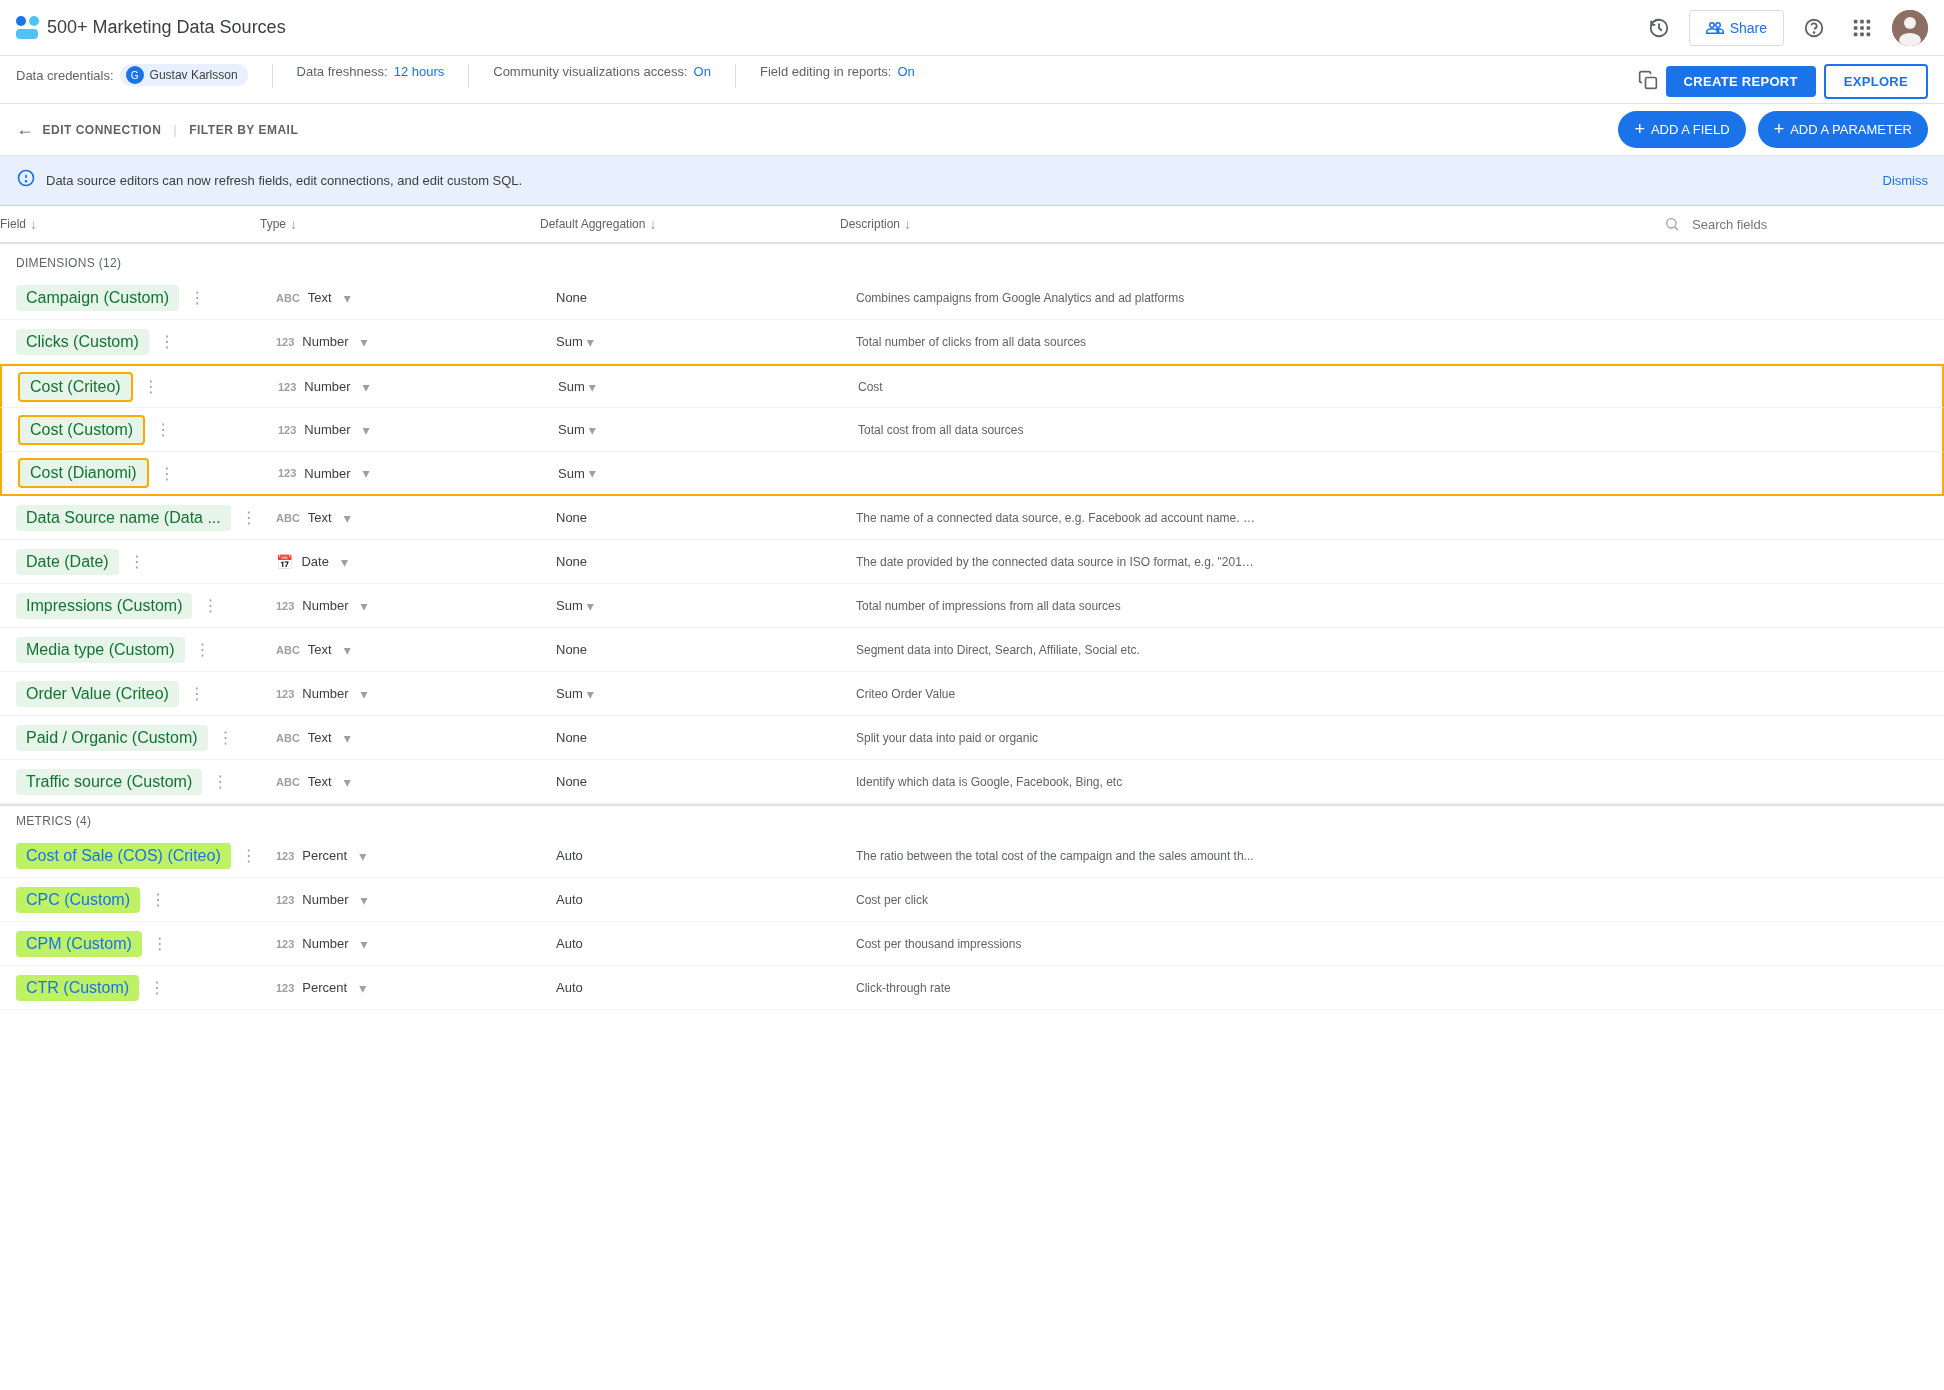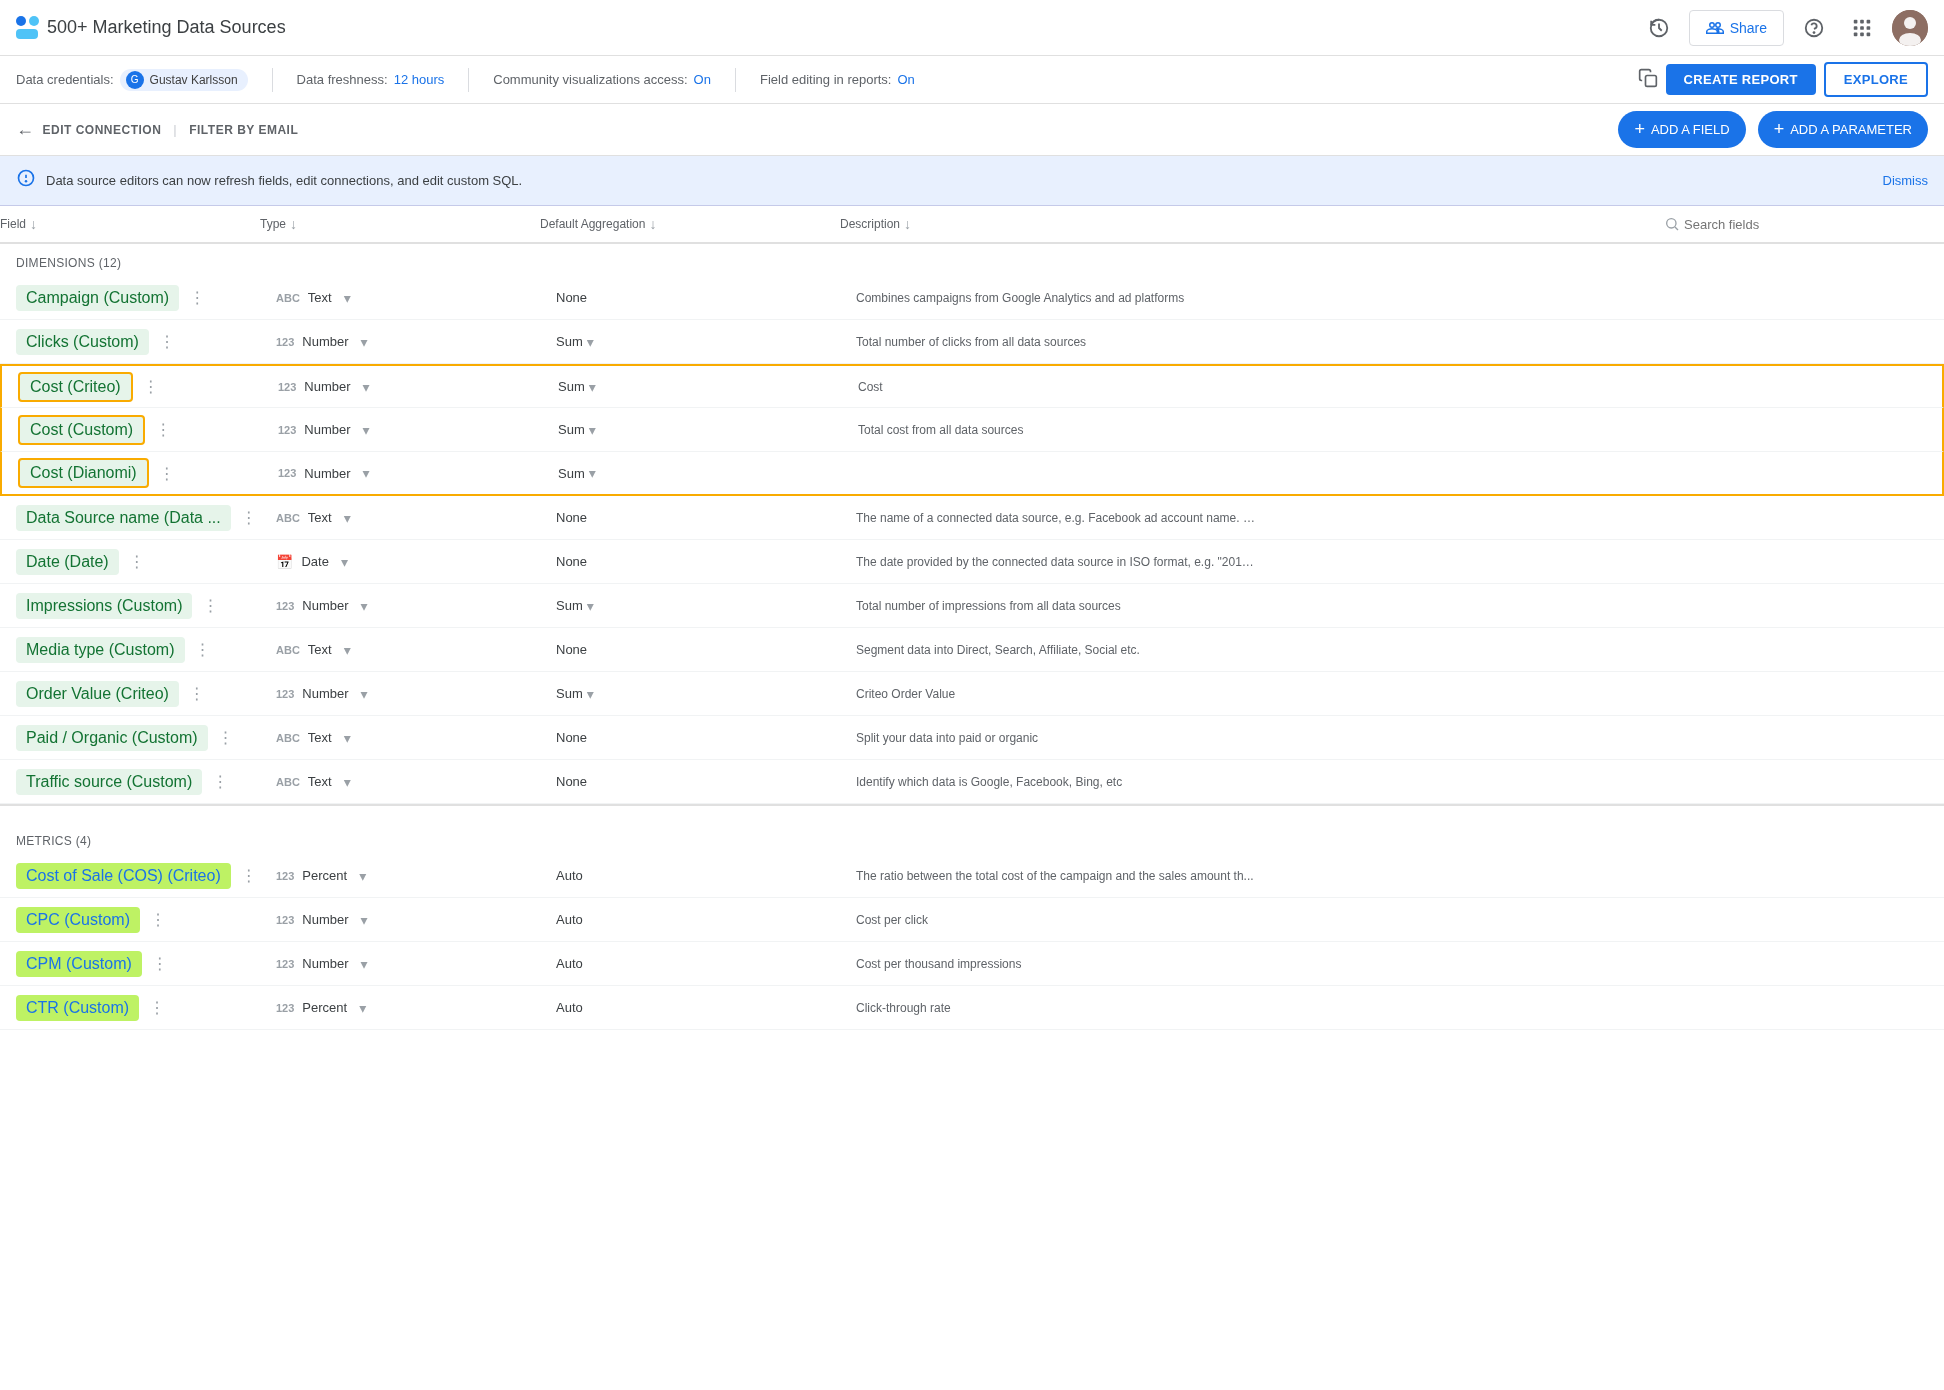--- a/index.html
+++ b/index.html
@@ -43,21 +43,21 @@
     .toolbar-right { display: flex; align-items: center; gap: 12px; }
     .add-btn {
       display: flex; align-items: center; gap: 6px; padding: 8px 16px;
       border: none; border-radius: 20px; background: #1a73e8; cursor: pointer;
       font-size: 13px; color: #fff; font-weight: 500;
     }
     .add-btn .plus { font-size: 18px; font-weight: 300; }
 
     
     .creds-bar {
-      display: flex; align-items: center; gap: 24px;
+      display: flex; align-items: flex-start; gap: 24px;
       padding: 8px 16px; border-bottom: 1px solid #e0e0e0; height: 48px; background: #fff;
       font-size: 13px;
     }
     .creds-item { display: flex; align-items: center; gap: 6px; }
     .creds-label { color: #5f6368; }
     .creds-value { color: #1a73e8; font-weight: 500; }
     .creds-user-badge {
       display: flex; align-items: center; gap: 6px; background: #e8f0fe; border-radius: 12px;
       padding: 2px 10px 2px 6px;
     }
@@ -87,21 +87,21 @@
     
     .table-container { padding: 0; overflow-x: auto; }
     .table-header {
       display: grid;
       grid-template-columns: 260px 280px 300px 1fr 280px;
       padding: 10px 0; border-bottom: 2px solid #e0e0e0;
       font-size: 12px; color: #5f6368; font-weight: 500; align-items: center;
     }
     .col-header { display: flex; align-items: center; gap: 4px; }
     .sort-icon { font-size: 14px; color: #9aa0a6; }
-    .search-col { display: flex; align-items: center; gap: 4px; }
+    .search-col { display: flex; align-items: center; gap: 12px; }
     .search-input {
       border: none; outline: none; font-size: 13px; color: #3c4043;
       background: transparent; width: 160px;
     }
 
     
     .section-label {
       padding: 12px 16px 6px 16px; font-size: 12px; color: #5f6368; font-weight: 500; letter-spacing: 0.3px;
     }
 
@@ -497,21 +497,21 @@
       </div>
       <div class="agg-cell">
         <span>None</span>
 
       </div>
       <div class="desc-cell">Identify which data is Google, Facebook, Bing, etc</div>
       <div></div>
     </div>
     </div>
 
-  <div class="section-label" style="border-top: 2px solid #e0e0e0; padding-top:28px;">METRICS (4)</div>
+  <div class="section-label" style="border-top: 2px solid #e0e0e0; padding-top:8px;">METRICS (4)</div>
   <div id="metrics-rows">
       <div class="data-row">
       <div class="field-cell">
         <span class="field-chip blue">Cost of Sale (COS) (Criteo)</span>
         <span class="more-icon">⋮</span>
       </div>
       <div class="type-cell">
         <span class="type-icon">123</span>
         <span class="type-label">Percent</span>
         <span class="dropdown-arrow" style="margin-left:4px;">▾</span>

